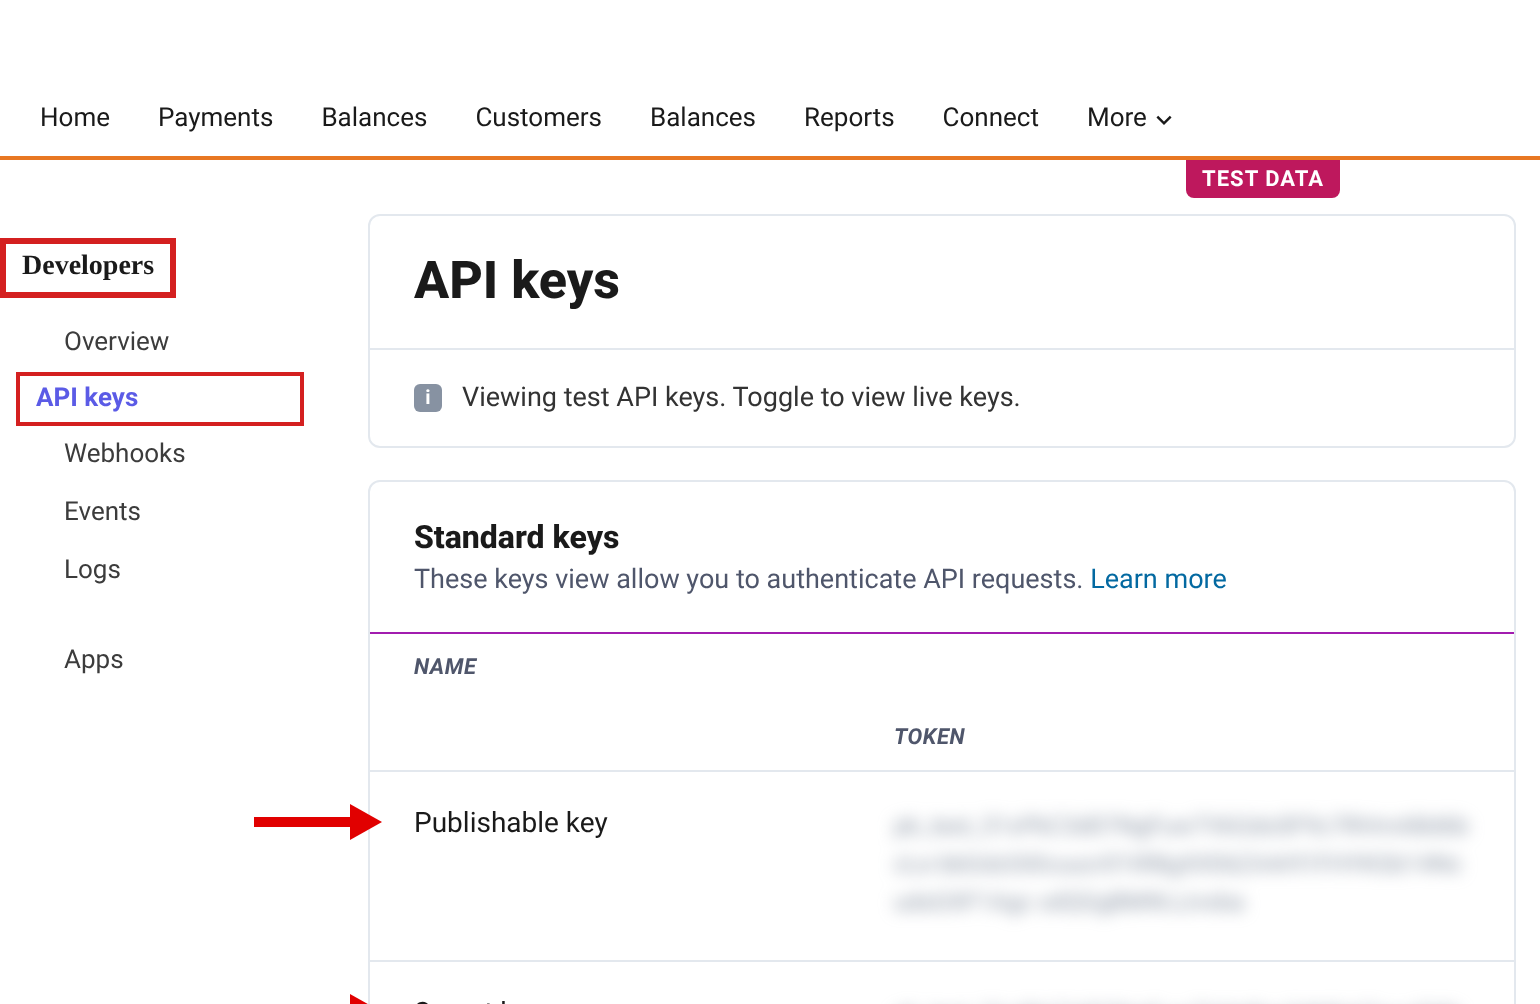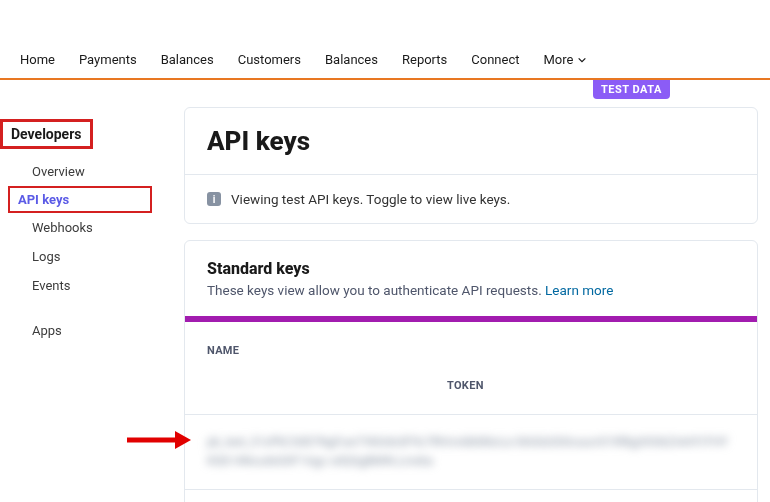--- a/index.html
+++ b/index.html
@@ -4,41 +4,41 @@
   <style>
     * { box-sizing: border-box; margin: 0; padding: 0; }
     body { font-family: -apple-system, BlinkMacSystemFont, "Segoe UI", Roboto, sans-serif; color: #1a1a1a; background: #fff; width: 770px; }
     
     .topnav { display: flex; gap: 24px; padding: 12px 20px; border-bottom: 1px solid #e3e8ee; position: relative; margin-top: 40px; }
     .topnav::after { content: ""; position: absolute; left: 0; right: 0; bottom: -1px; height: 2px; background: #e87722; }
     .topnav-item { font-size: 13px; color: #1a1a1a; cursor: pointer; display: flex; align-items: center; gap: 4px; }
     .chevron { width: 10px; height: 10px; }
     
     .testdata-wrap { display: flex; justify-content: flex-end; padding-right: 100px; }
-    .testdata { background: #8b5cf6; color: #fff; font-size: 11px; font-weight: 700; padding: 3px 8px; border-radius: 0 0 4px 4px; letter-spacing: 0.5px; text-align: right; }
+    .testdata { background: #be185d; color: #fff; font-size: 11px; font-weight: 700; padding: 3px 8px; border-radius: 0 0 4px 4px; letter-spacing: 0.5px; text-align: right; }
     
     .main { display: flex; }
     .sidebar { width: 160px; padding: 20px 0 0 0; }
-    .sidebar-heading { font-size: 14px; font-weight: 700; padding: 4px 8px; margin: 0 6px 8px 0; border: 3px solid #d42020; display: inline-block; }
+    .sidebar-heading { font-size: 14px; font-weight: 700; padding: 4px 8px; margin: 0 6px 8px 0; border: 3px solid #d42020; display: inline-block; font-family: Liberation Serif, serif; }
     .sidebar-item { font-size: 13px; padding: 7px 32px; cursor: pointer; color: #3c3c3c; }
     .sidebar-item.active { color: #5b5be6; font-weight: 700; border: 2px solid #d42020; margin: 0 8px 0 8px; padding: 4px 8px; }
     .sidebar-gap { height: 16px; }
     
     .content { flex: 1; padding: 8px 12px 0 24px; }
     .card { background: #fff; border: 1px solid #e3e8ee; border-radius: 6px; margin-bottom: 16px; }
     .card-pad { padding: 18px 22px; }
     .card-notice { padding: 16px 22px; display: flex; align-items: center; gap: 10px; border-top: 1px solid #e3e8ee; font-size: 13.5px; color: #333; }
     .page-title { font-size: 26px; font-weight: 800; }
     .info-icon { width: 14px; height: 14px; background: #8792a2; border-radius: 3px; display: inline-flex; align-items: center; justify-content: center; color: #fff; font-size: 10px; font-weight: 700; }
     
     .section-title { font-size: 16px; font-weight: 800; }
     .section-sub { font-size: 13.5px; color: #4f566b; margin-top: 4px; }
     .link { color: #0369a1; cursor: pointer; }
     
-    .table-head { display: flex; padding: 22px 22px; border-top: 6px solid #a21caf; }
+    .table-head { display: flex; padding: 10px 22px; border-top: 1px solid #a21caf; font-style: italic; }
     .table-head div { font-size: 11px; font-weight: 700; color: #4f566b; letter-spacing: 0.3px; }
     .col-name { width: 240px; }
     .col-token { flex: 1; margin-top: 35px; }
     
     .key-row { display: flex; padding: 18px 22px; border-top: 1px solid #e3e8ee; align-items: flex-start; position: relative; }
     .key-name { width: 240px; font-size: 14px; color: #1a1a1a; }
     .key-token { flex: 1; }
     .blurred { filter: blur(4px); color: #8792a2; font-size: 12px; line-height: 1.6; word-break: break-all; user-select: none; }
     .hide-btn { margin-top: 12px; border: 1px solid #d5dbe1; background: #fff; padding: 6px 12px; border-radius: 4px; font-size: 13px; cursor: pointer; box-shadow: 0 1px 1px rgba(0,0,0,0.05); }
     
@@ -67,22 +67,22 @@
 <div class="testdata-wrap">
   <div class="testdata">TEST DATA</div>
 </div>
 
 <div class="main">
   <div class="sidebar">
     <div class="sidebar-heading">Developers</div>
     <div class="sidebar-item">Overview</div>
     <div class="sidebar-item active">API keys</div>
     <div class="sidebar-item">Webhooks</div>
+    <div class="sidebar-item">Events</div>
     <div class="sidebar-item">Logs</div>
-    <div class="sidebar-item">Events</div>
     <div class="sidebar-gap"></div>
     <div class="sidebar-item">Apps</div>
   </div>
 
   <div class="content">
     <div class="card">
       <div class="card-pad">
         <div class="page-title">API keys</div>
       </div>
       <div class="card-notice">
@@ -103,20 +103,21 @@
         <div class="col-token">TOKEN</div>
       </div>
 
       <div class="key-row">
         <div class="arrow">
           <svg viewBox="0 0 66 22">
               <line x1="2" y1="11" x2="52" y2="11" stroke="#e10000" stroke-width="5"></line>
               <polygon points="50,2 66,11 50,20" fill="#e10000"></polygon>
             </svg>
         </div>
+        <div class="key-name">Publishable key</div>
         <div class="key-token">
           <div class="blurred">pk_test_51xPkC3d07NgFuw7VkGdoSF9c7RHrnABd6bcLe bbGdzGt0cuucr01tR8gXX06ZA4r91FHYKGb14NcudsGXF1Agc xdQGgBMWJJvxba</div>
         </div>
       </div>
 
       <div class="key-row">
         <div class="arrow">
           <svg viewBox="0 0 66 22">
               <line x1="2" y1="11" x2="52" y2="11" stroke="#e10000" stroke-width="5"></line>
               <polygon points="50,2 66,11 50,20" fill="#e10000"></polygon>

